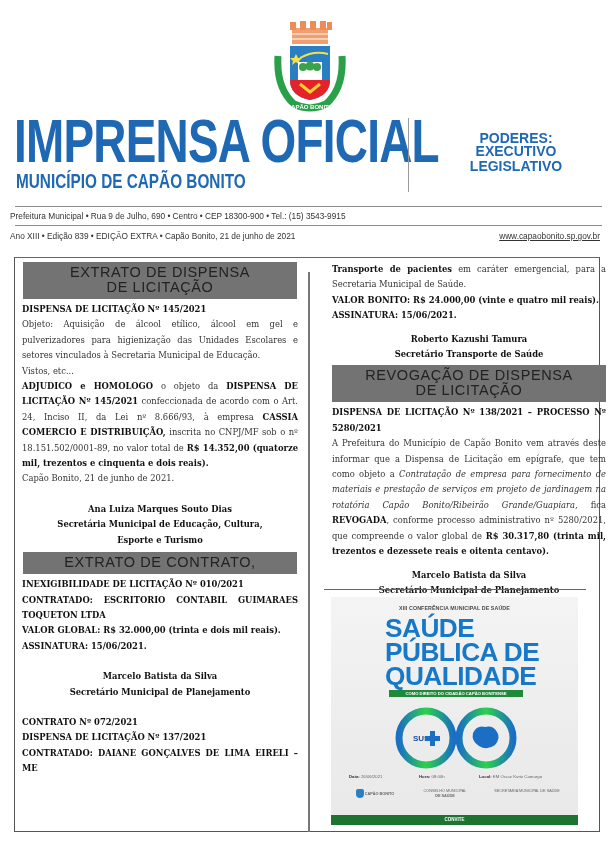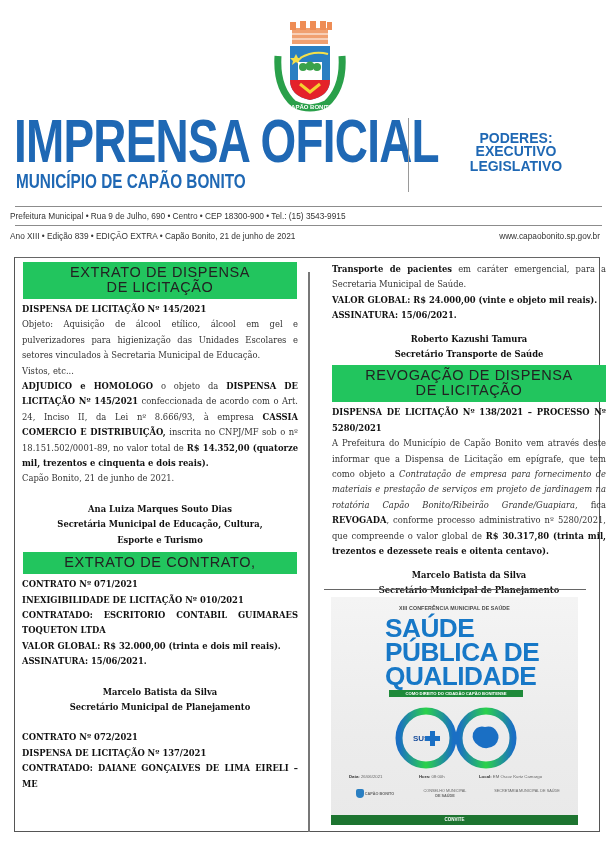--- a/index.html
+++ b/index.html
@@ -22,31 +22,31 @@
     transform: scaleX(0.73); transform-origin: left top; white-space: nowrap;
   }
   .mast-divider { position: absolute; left: 408px; top: 118px; width: 1px; height: 74px; background: #9a9a9a; }
   .poderes { position: absolute; left: 468px; top: 132px; width: 96px; text-align: center;
     font-family: "Liberation Sans", sans-serif; color: #1f68b4; font-weight: 700; }
   .poderes .lbl { font-size: 14px; line-height: 12px; }
   .poderes .item { font-size: 14px; line-height: 15px; }
 
   .hr { position: absolute; left: 15px; right: 8px; height: 1px; background: #8c8c8c; }
   .info-line { position: absolute; left: 10px; font-family: "Liberation Sans", sans-serif; font-size: 8.3px; color: #333; white-space: nowrap; }
-  .site { position: absolute; right: 10px; top: 231px; font-family: "Liberation Sans", sans-serif; font-size: 8.3px; color: #333; }
+  .site { position: absolute; right: 10px; top: 231px; font-family: "Liberation Sans", sans-serif; font-size: 8.3px; color: #333; text-decoration: underline; }
 
   
   .frame { position: absolute; left: 14px; top: 257px; width: 586px; height: 575px; border: 1px solid #555; border-top: 1px solid #666; }
   .col-divider { position: absolute; left: 308px; top: 272px; width: 2px; height: 560px; background: #777; }
   .col { position: absolute; top: 262px; font-size: 8.4px; line-height: 15.4px; color: #333; }
   .col-left { left: 22px; width: 276px; }
   .col-right { left: 332px; width: 274px; }
 
   .sect-head {
-    background: #22c55e; color: #222; text-align: center;
+    background: #737373; color: #222; text-align: center;
     font-family: "Liberation Sans", sans-serif; font-weight: 400;
     font-size: 14.5px; line-height: 15px; letter-spacing: 0.6px;
     padding: 3px 4px 4px; margin: 0 0 3px 0;
   }
   .col-left .sect-head { margin-left: 1px; margin-right: 1px; }
   p { text-align: justify; }
   .b { font-weight: 700; color: #111; }
   .i { font-style: italic; }
   .sig { text-align: center; font-weight: 700; color: #111; }
   .gap { height: 15px; }
@@ -129,38 +129,37 @@
   <p>Capão Bonito, 21 de junho de 2021.</p>
   <div class="gap"></div>
   <p class="sig">Ana Luiza Marques Souto Dias</p>
   <p class="sig">Secretária Municipal de Educação, Cultura,</p>
   <p class="sig">Esporte e Turismo</p>
   <div style="height:4px"></div>
 
   <div class="sect-head">
     <div>EXTRATO DE CONTRATO,</div>
   </div>
-  <p class="b">CONTRATO Nº 071/2021</p>
   <p class="b">INEXIGIBILIDADE DE LICITAÇÃO Nº 010/2021</p>
   <p class="b">CONTRATADO: ESCRITORIO CONTABIL GUIMARAES TOQUETON LTDA</p>
   <p class="b">VALOR GLOBAL: R$ 32.000,00 (trinta e dois mil reais).</p>
   <p class="b">ASSINATURA: 15/06/2021.</p>
   <div class="gap"></div>
   <p class="sig">Marcelo Batista da Silva</p>
   <p class="sig">Secretário Municipal de Planejamento</p>
   <div class="gap"></div>
   <p class="b">CONTRATO Nº 072/2021</p>
   <p class="b">DISPENSA DE LICITAÇÃO Nº 137/2021</p>
   <p class="b">CONTRATADO: DAIANE GONÇALVES DE LIMA EIRELI – ME</p>
 
 </div>
 
 <div class="col col-right">
   <p><span class="b">Transporte de pacientes</span><span> em caráter emergencial, para a Secretaria Municipal de Saúde.</span></p>
-  <p class="b">VALOR GLOBAL: R$ 24.000,00 (vinte e objeto mil reais).</p>
+  <p class="b">VALOR BONITO: R$ 24.000,00 (vinte e quatro mil reais).</p>
   <p class="b">ASSINATURA: 15/06/2021.</p>
   <div class="gap-s"></div>
   <p class="sig">Roberto Kazushi Tamura</p>
   <p class="sig">Secretário Transporte de Saúde</p>
   <div style="height:3px"></div>
 
   <div class="sect-head">
     <div>REVOGAÇÃO DE DISPENSA</div>
     <div>DE LICITAÇÃO</div>
   </div>

